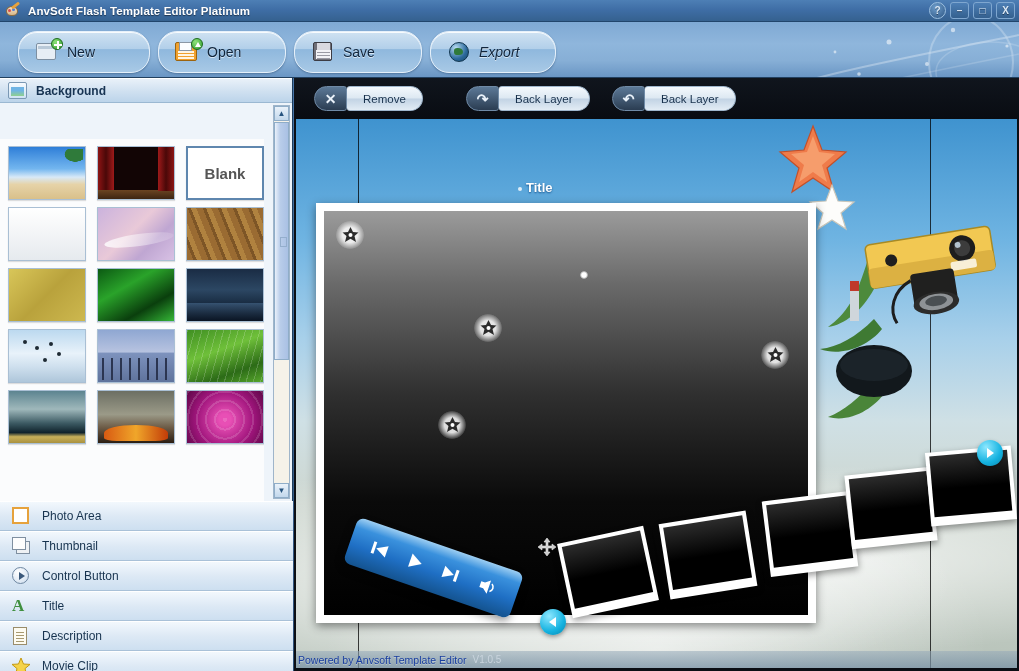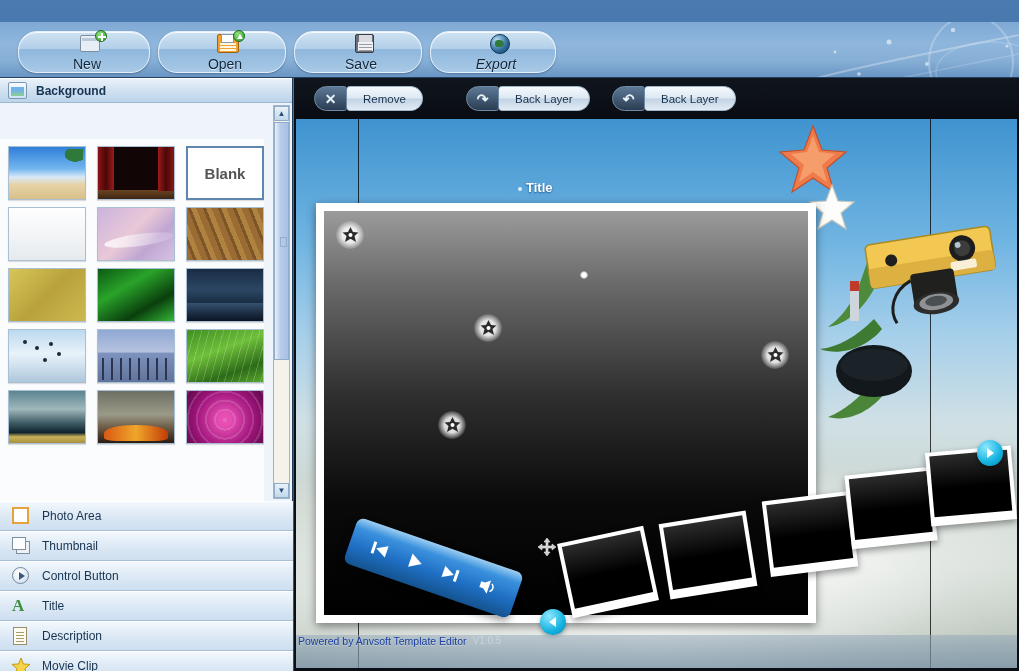--- a/index.html
+++ b/index.html
@@ -36,21 +36,21 @@
 
   
   #toolbar { position:absolute; left:0; top:22px; width:1019px; height:56px;
       background:linear-gradient(#7fa9d4 0%, #8fb6dc 40%, #87afd6 70%, #6a96c4 100%);
       border-bottom:1px solid #22405f; overflow:hidden; }
   #tb-deco { position:absolute; right:-20px; top:-20px; width:300px; height:120px;
       opacity:.55; pointer-events:none; }
   .tbtn { position:absolute; top:9px; height:42px; border-radius:19px;
       background:linear-gradient(#cfe2f2 0%, #b2cfe9 42%, #8fb8dd 44%, #a8c9e6 100%);
       border:1px solid #e5f0fa; display:flex; align-items:center;
-      box-shadow:0 1px 2px rgba(20,50,80,.35), inset 0 1px 0 rgba(255,255,255,.85);flex-direction:column; }
+      box-shadow:0 1px 2px rgba(20,50,80,.35), inset 0 1px 0 rgba(255,255,255,.85); }
   .tbtn .lbl { font-size:14px; color:#10253c; margin-left:6px; text-shadow:0 1px 0 rgba(255,255,255,.6);}
   .tbtn .ico { width:26px; height:24px; margin-left:16px; position:relative; flex:0 0 auto;}
   #btn-new{left:18px; width:132px;}
   #btn-open{left:158px; width:128px;}
   #btn-save{left:294px; width:128px;align-items:center;}
   #btn-export{left:430px; width:126px;font-style:italic;}
 
   .ico-doc{position:absolute;left:1px;top:3px;width:20px;height:17px;background:#e7eef5;
      border:1px solid #7d8fa1;border-radius:2px;}
   .ico-doc:after{content:"";position:absolute;left:1px;top:2px;right:1px;height:3px;background:#b9c9d8;}
@@ -242,32 +242,47 @@
   #ctrlbar .cb{color:#fff;}
   
   .polaroid{position:absolute;background:#fff;box-shadow:0 3px 7px rgba(0,0,0,.4);padding:4px 4px 9px 4px;}
   .polaroid i{display:block;width:100%;height:100%;
      background:linear-gradient(#2c2c2c,#000 55%,#000);}
   .navcirc{position:absolute;width:26px;height:26px;border-radius:50%;
      background:radial-gradient(circle at 35% 28%,#8ee8ff,#14b2e0 60%,#0b85ab);
      display:flex;align-items:center;justify-content:center;
      box-shadow:0 2px 4px rgba(0,0,0,.35);}
   
-  #canvas-footer{position:absolute;left:0;right:0;bottom:0;height:33px;
+  #canvas-footer{position:absolute;left:0;right:0;bottom:0;height:17px;
      background:linear-gradient(rgba(150,170,185,.55),rgba(120,145,165,.75));
-     display:flex;align-items:flex-start;}
+     display:flex;align-items:center;}
   #canvas-footer .pw{font-size:10.5px;color:#1a3fa0;margin-left:2px;
      text-shadow:0 1px 0 rgba(255,255,255,.35);}
   #canvas-footer .ver{font-size:10px;color:#c9d4dd;margin-left:6px;}
 </style>
 </head>
 <body>
 
 <div id="app">
 
+  <div id="titlebar">
+    <div id="app-icon">
+      <div class="pal"></div>
+        <div class="dot1"></div>
+        <div class="dot2"></div>
+        <div class="brush"></div>
+    </div>
+    <div id="title-text">AnvSoft Flash Template Editor Platinum</div>
+    <div id="win-btns">
+      <div class="wbtn help">?</div>
+      <div class="wbtn">–</div>
+      <div class="wbtn">□</div>
+      <div class="wbtn">X</div>
+    </div>
+  </div>
 
   <div id="toolbar">
     <svg id="tb-deco" viewBox="0 0 300 120">
       <path d="M10 95 C90 70 170 55 295 30" stroke="rgba(255,255,255,.55)" stroke-width="2" fill="none"></path>
       <path d="M30 110 C110 85 190 70 300 48" stroke="rgba(255,255,255,.3)" stroke-width="1.5" fill="none"></path>
       <ellipse cx="232" cy="60" rx="42" ry="46" stroke="rgba(255,255,255,.45)" stroke-width="2" fill="none"></ellipse>
       <ellipse cx="252" cy="70" rx="55" ry="30" stroke="rgba(255,255,255,.3)" stroke-width="1.5" fill="none"></ellipse>
       <circle cx="150" cy="40" r="2.5" fill="#fff"></circle>
         <circle cx="188" cy="62" r="2" fill="#fff"></circle>
       <circle cx="120" cy="72" r="1.8" fill="#fff"></circle>

